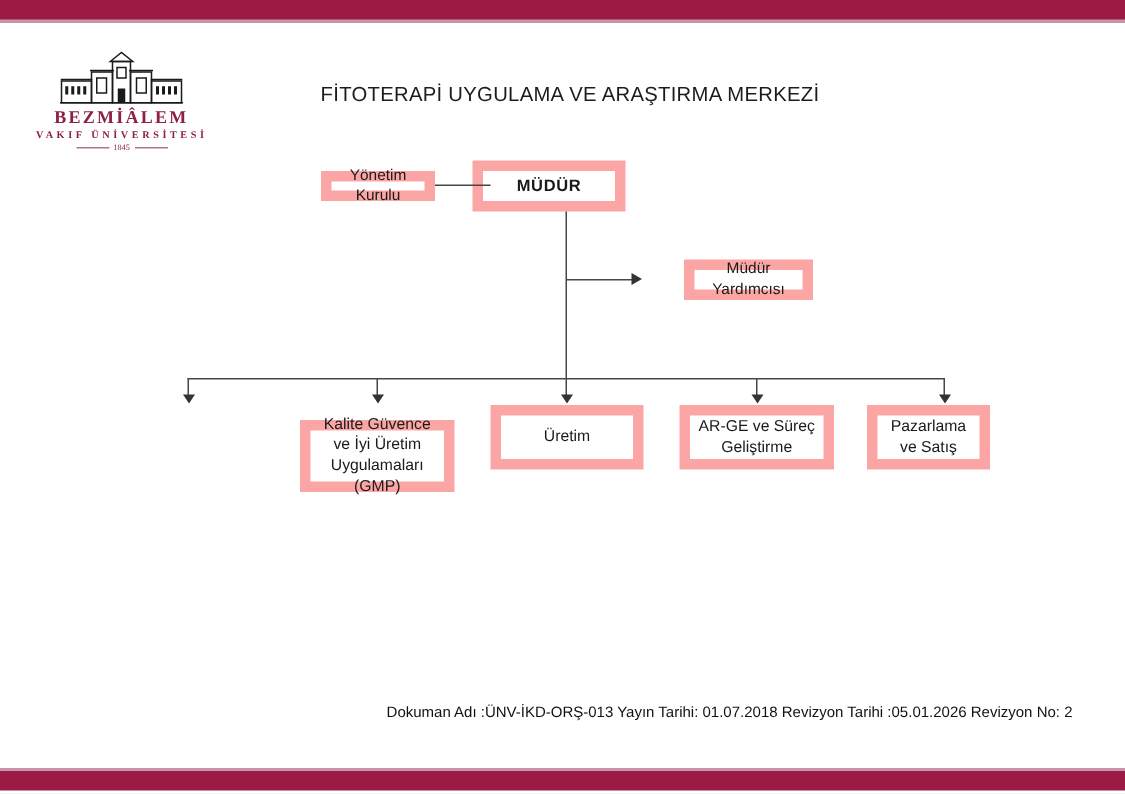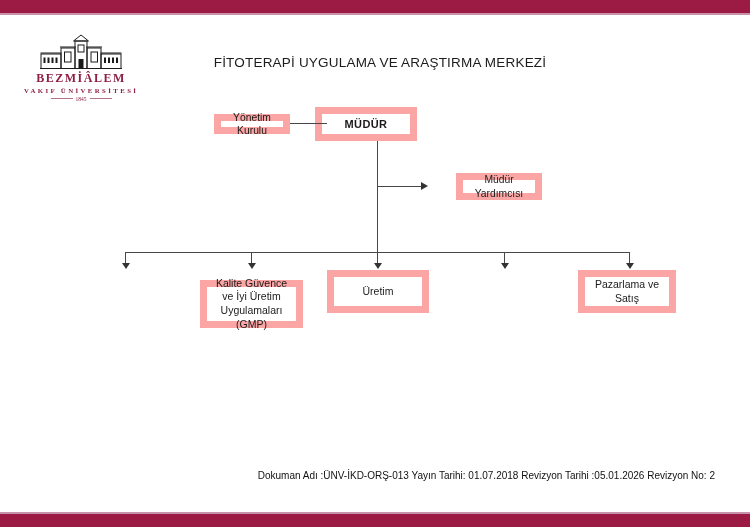--- a/index.html
+++ b/index.html
@@ -24,21 +24,21 @@
   .node{position:absolute;box-sizing:border-box;background:#fff;border:7px solid #fca5a5;
     display:flex;align-items:center;justify-content:center;text-align:center;
     font-size:10.5px;line-height:1.3;color:#1a1a1a;padding:1px 4px;}
   .n-yonetim{left:214px;top:114px;width:76px;height:20px;font-size:10.3px;padding:0;}
   .n-mudur{left:315px;top:107px;width:102px;height:34px;font-weight:bold;font-size:11px;letter-spacing:.4px;}
   .n-yardimci{left:428px;top:173px;width:86px;height:27px;font-size:10.3px;padding:0;margin-left:28px;}
   .n-b1{left:75px;top:270px;width:102px;height:43px;}
   .n-b2{left:200px;top:280px;width:103px;height:48px;}
   .n-b3{left:327px;top:270px;width:102px;height:43px;}
   .n-b4{left:453px;top:270px;width:103px;height:43px;}
-  .n-b5{left:578px;top:270px;width:98px;height:43px;}
+  .n-b5{left:578px;top:270px;width:82px;height:43px;}
   
   .line{position:absolute;background:#474747;}
   .l-yk-m{left:290px;top:123px;width:37px;height:1px;}
   .l-m-down{left:377px;top:141px;width:1px;height:123px;}
   .l-m-yard{left:378px;top:186px;width:44px;height:1px;}
   .l-main{left:125px;top:252px;width:505px;height:1px;}
   .l-d1{left:125px;top:252px;width:1px;height:12px;}
   .l-d2{left:251px;top:252px;width:1px;height:12px;}
   .l-d4{left:504px;top:252px;width:1px;height:12px;}
   .l-d5{left:629px;top:252px;width:1px;height:12px;}
@@ -95,20 +95,21 @@
     </div>
   </div>
 
   <h1 class="title">FİTOTERAPİ UYGULAMA VE ARAŞTIRMA MERKEZİ</h1>
 
   <div class="node n-yonetim">Yönetim Kurulu</div>
   <div class="node n-mudur">MÜDÜR</div>
   <div class="node n-yardimci">Müdür Yardımcısı</div>
   <div class="node n-b2">Kalite Güvence ve İyi Üretim Uygulamaları (GMP)</div>
   <div class="node n-b3">Üretim</div>
+  <div class="node n-b4">AR-GE ve Süreç Geliştirme</div>
   <div class="node n-b5">Pazarlama ve Satış</div>
 
   <div class="line l-yk-m"></div>
   <div class="line l-m-down"></div>
   <div class="line l-m-yard"></div>
   <div class="line l-main"></div>
   <div class="line l-d1"></div>
   <div class="line l-d2"></div>
   <div class="line l-d4"></div>
   <div class="line l-d5"></div>

